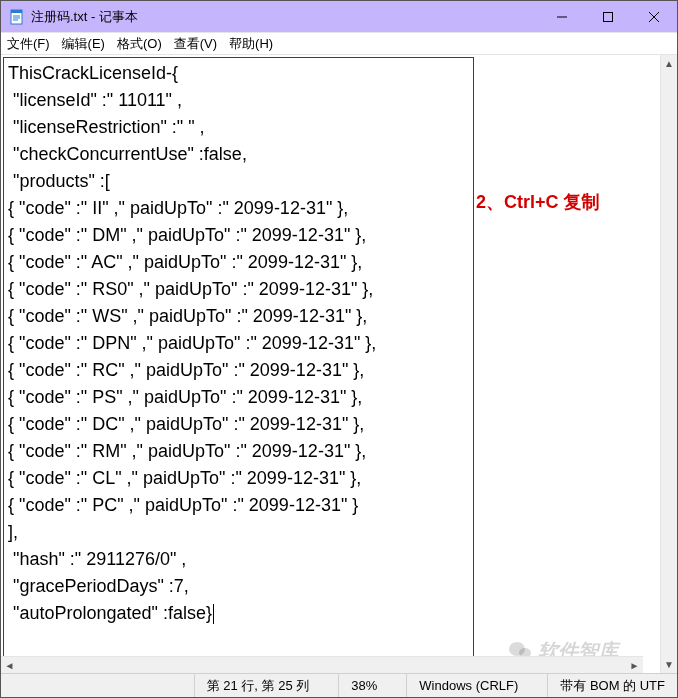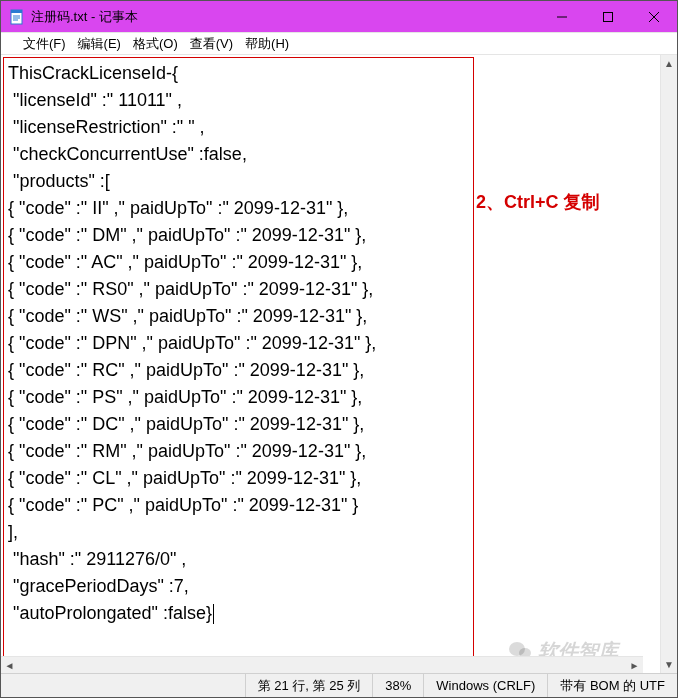--- a/index.html
+++ b/index.html
@@ -8,21 +8,21 @@
     font-size: 12px;
     background: #fff;
     width: 678px;
     height: 698px;
     overflow: hidden;
     position: relative;
     border: 1px solid #555;
   }
   .titlebar {
     height: 32px;
-    background: #d946ef;
+    background: #c4b5fd;
     display: flex;
     align-items: center;
     border-bottom: 1px solid #e5e5e5;
   }
   .titlebar .icon {
     width: 16px; height: 16px;
     margin: 0 6px 0 8px;
     display: inline-block;
   }
   .titlebar .title {
@@ -33,21 +33,21 @@
   .winbtns { display: flex; }
   .winbtn {
     width: 46px; height: 32px;
     display: flex; align-items: center; justify-content: center;
     color: #000;
   }
   .menubar {
     height: 22px;
     display: flex;
     align-items: center;
-    padding: 0 16px;
+    padding: 0 0;
     font-size: 13px;
     border-bottom: 1px solid #e5e5e5;
   }
   .menuitem { padding: 2px 6px; }
   .client {
     position: relative;
     height: calc(100% - 32px - 22px - 24px);
     display: flex;
   }
   .editor-wrap {
@@ -113,20 +113,21 @@
   .hscroll .arrow{width:17px;display:flex;align-items:center;justify-content:center;color:#555;font-size:10px;}
   .hscroll .track{flex:1;}
   .statusbar {
     height: 24px;
     background: #f0f0f0;
     border-top: 1px solid #d0d0d0;
     display: flex;
     align-items: center;
     font-size: 13px;
     color: #000;
+    gap: 17px;
   }
   .statusbar .cell {
     padding: 0 12px;
     border-left: 1px solid #d0d0d0;
     height: 100%;
     display:flex; align-items:center;
     white-space: nowrap;
   }
   .statusbar .spacer { flex: 1; }
   .caret { display:inline-block; border-left: 1px solid #000; height: 20px; vertical-align: middle; margin-left:1px;}

